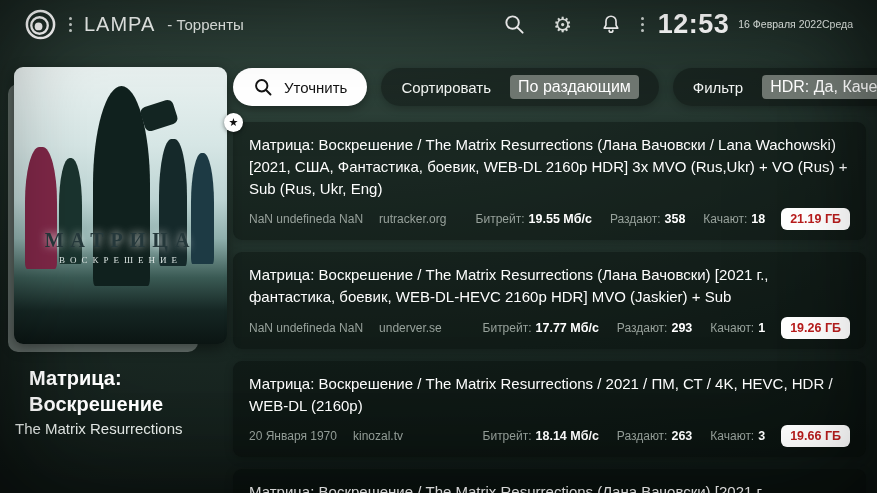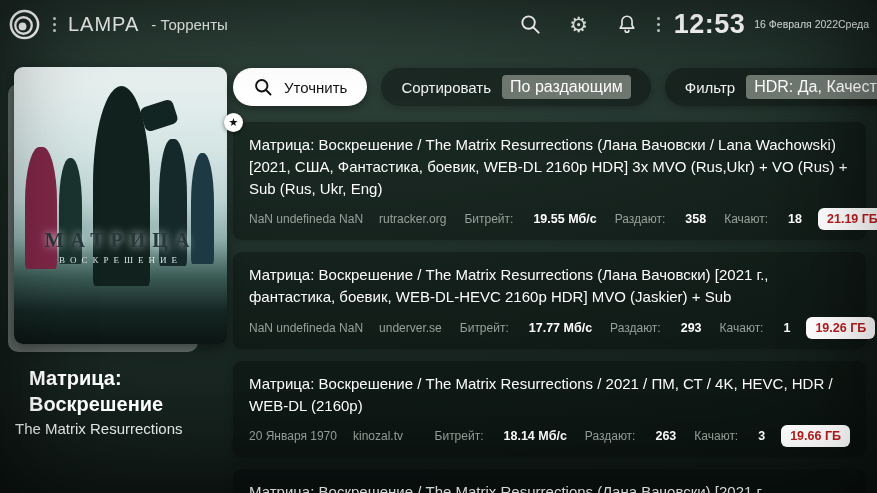--- a/index.html
+++ b/index.html
@@ -6,21 +6,21 @@
   .app{
     position:relative;width:877px;height:493px;overflow:hidden;
     font-family:"Liberation Sans",sans-serif;color:#fff;
     background:
       radial-gradient(130% 100% at 38% 0%, #344a41 0%, #263831 40%, #1a2823 72%, #131e1a 100%);
     box-shadow:inset 0 0 130px rgba(0,0,0,0.5);
   }
   .app::after{content:"";position:absolute;inset:0;pointer-events:none;
     box-shadow:inset 0 0 90px rgba(0,0,0,0.35);}
   
-  .header{position:absolute;top:0;left:0;right:0;height:48px;display:flex;align-items:center;padding:0 8px;}
+  .header{position:absolute;top:0;left:0;right:0;height:48px;display:flex;align-items:center;padding:0 24px;}
   .logo{width:33px;height:33px;flex:0 0 auto;}
   .vdots{display:flex;flex-direction:column;gap:3px;margin:0 12px;}
   .vdots i{width:3px;height:3px;border-radius:50%;background:#cfd6d2;display:block;}
   .app-title{font-size:20px;letter-spacing:1px;color:#f2f5f3;}
   .app-section{font-size:15px;margin-left:12px;color:#e8ede9;}
   .header .spacer{flex:1;}
   .hicon{width:24px;height:24px;margin-left:24px;display:flex;align-items:center;justify-content:center;color:#eef2ef;}
   .gear-glyph{font-size:21px;line-height:1;}
   .clock{font-size:27px;font-weight:700;margin:0 9px 0 10px;letter-spacing:0.5px;}
   .datebox{display:flex;font-size:10.5px;line-height:1.2;color:#e4eae6;}
@@ -39,33 +39,33 @@
   .poster-title{position:absolute;left:0;right:0;top:58.5%;text-align:center;
     font-family:"Liberation Serif",serif;font-weight:700;font-size:20px;letter-spacing:7px;color:#25383b;
     text-shadow:0 0 8px rgba(255,255,255,0.8);}
   .poster-subtitle{position:absolute;left:0;right:0;top:68%;text-align:center;
     font-family:"Liberation Serif",serif;font-size:9px;letter-spacing:5px;color:#dde6e4;}
   .movie-title{position:absolute;left:29px;top:365px;width:195px;font-size:20px;font-weight:700;line-height:1.3;color:#fff;}
   .movie-orig{position:absolute;left:15px;top:420px;width:200px;font-size:15px;color:#e6ebe8;}
   
   .content{position:absolute;left:233px;top:68px;right:11px;}
   .toolbar{display:flex;align-items:center;gap:14px;margin-bottom:16px;}
-  .pill{height:38px;border-radius:19px;display:flex;align-items:center;padding:0 20px;font-size:15px;cursor:pointer;}
+  .pill{height:38px;border-radius:19px;display:flex;align-items:center;padding:0 20px;font-size:15px;cursor:pointer;gap:8px;}
   .pill.white{background:#ffffff;color:#141414;gap:10px;box-shadow:0 3px 10px rgba(0,0,0,0.35);}
   .pill.dark{background:rgba(0,0,0,0.34);color:#f2f5f3;box-shadow:0 2px 8px rgba(0,0,0,0.25);}
   .pill-badge{background:#6f7771;color:#fff;font-size:16px;border-radius:4px;padding:3px 8px;margin-left:11px;white-space:nowrap;}
   
   .row{position:relative;background:rgba(2,8,6,0.38);border-radius:9px;padding:12px 16px 10px 16px;margin-bottom:12px;
     box-shadow:0 2px 8px rgba(0,0,0,0.22);cursor:pointer;}
   .row-title{font-size:15px;line-height:1.45;color:#fdfdfd;}
   .row-footer{display:flex;align-items:center;margin-top:9px;font-size:12px;color:#97a19b;white-space:nowrap;}
   .meta-tracker{margin-left:16px;}
   .row-footer .spacer{flex:1;}
   .stat{margin-left:18px;}
-  .stat b{color:#fff;font-weight:700;margin-left:20px;font-size:12.5px;}
+  .stat b{color:#fff;font-weight:700;margin-left:4px;font-size:12.5px;}
   .size-badge{background:#ffffff;color:#b91c1c;font-weight:700;font-size:12.5px;border-radius:6px;
     padding:4px 9px;margin-left:16px;}
   .star-marker{position:absolute;left:-9px;top:-9px;width:19px;height:19px;border-radius:50%;background:#fff;color:#101010;
     display:flex;align-items:center;justify-content:center;font-size:11px;box-shadow:0 1px 4px rgba(0,0,0,0.5);}
   svg{display:block;}
 </style>
 </head>
 <body>
 
 <div class="app">

